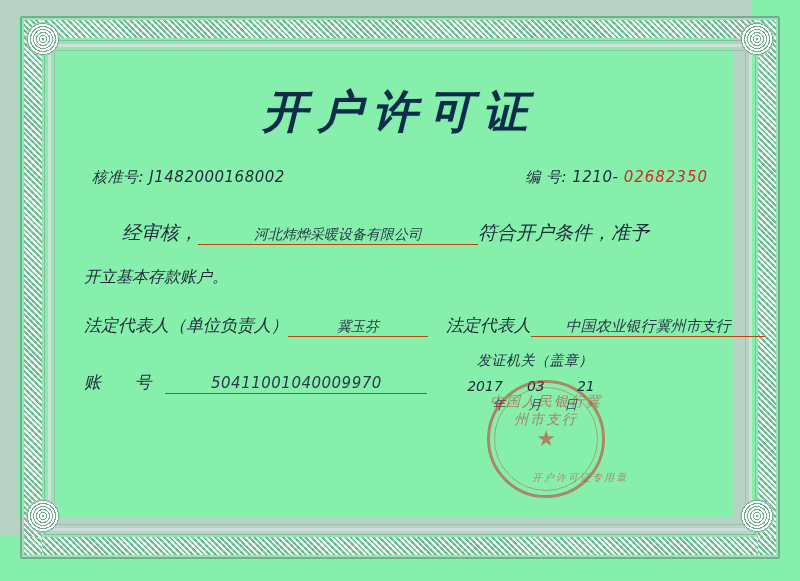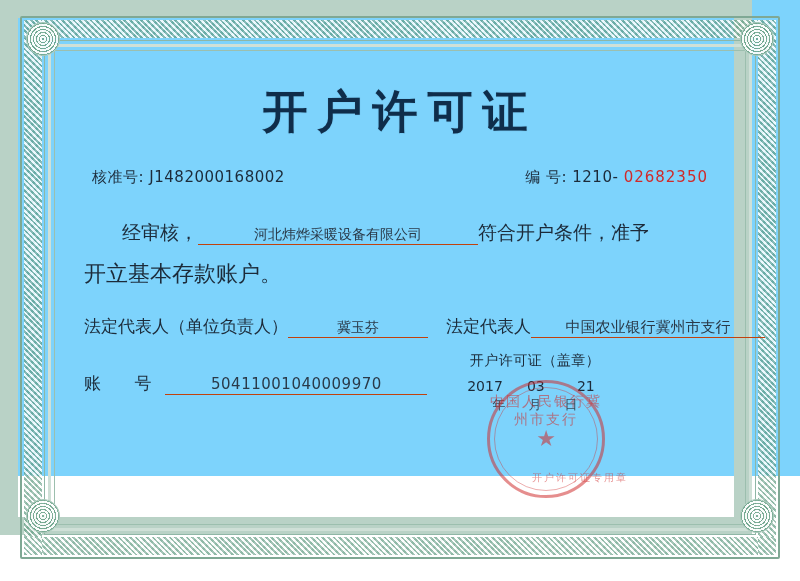--- a/index.html
+++ b/index.html
@@ -11,22 +11,23 @@
     width: 800px;
     height: 581px;
     overflow: hidden;
     font-family: "DejaVu Sans", "Liberation Sans", sans-serif;
   }
 
   
   #certificate {
     position: relative;
     width: 800px;
-    height: 476px;
-    background: #7dd3fc;
+    height: 581px;
+    background: #86efac;
+    font-style: italic;
   }
 
   .border-layer {
     position: absolute;
     border-style: solid;
     box-sizing: border-box;
   }
 
   
   .frame-outer {
@@ -148,22 +149,22 @@
     vertical-align: baseline;
     padding: 0 6px 0 6px;
     line-height: 20px;
   }
   .fill-company { width: 268px; }
   .fill-legal   { width: 128px; }
   .fill-bank    { width: 222px; font-size: 15px; }
   .fill-account { width: 250px; font-size: 15px; letter-spacing: 0.5px; }
 
   .line-2 {
-    font-size: 22px;
-    margin-top: 4px;
+    font-size: 16px;
+    margin-top: 12px;
     padding: 0 14px;
   }
 
   .row-legal {
     margin-top: 26px;
     padding: 0 14px;
     font-size: 17px;
     white-space: nowrap;
   }
   .row-legal .gap { display: inline-block; width: 18px; }
@@ -322,21 +323,21 @@
       <span>法定代表人（单位负责人）</span><span class="fill fill-legal">冀玉芬</span><span class="gap"></span><span>法定代表人</span><span class="fill fill-bank">中国农业银行冀州市支行</span>
     </div>
 
     <div class="row-account">
       <span class="label-sp">账 号</span><span class="fill fill-account">50411001040009970</span>
     </div>
 
   </div>
 
   <div class="issue-block">
-    <div class="issue-line-1">开户许可证（盖章）</div>
+    <div class="issue-line-1">发证机关（盖章）</div>
     <div class="issue-date">
       <span class="date-num">2017</span>
       <span class="date-num">03</span>
       <span class="date-num">21</span>
     </div>
     <div class="issue-date-labels">
       <span class="date-lbl">年</span>
       <span class="date-lbl">月</span>
       <span class="date-lbl">日</span>
     </div>

